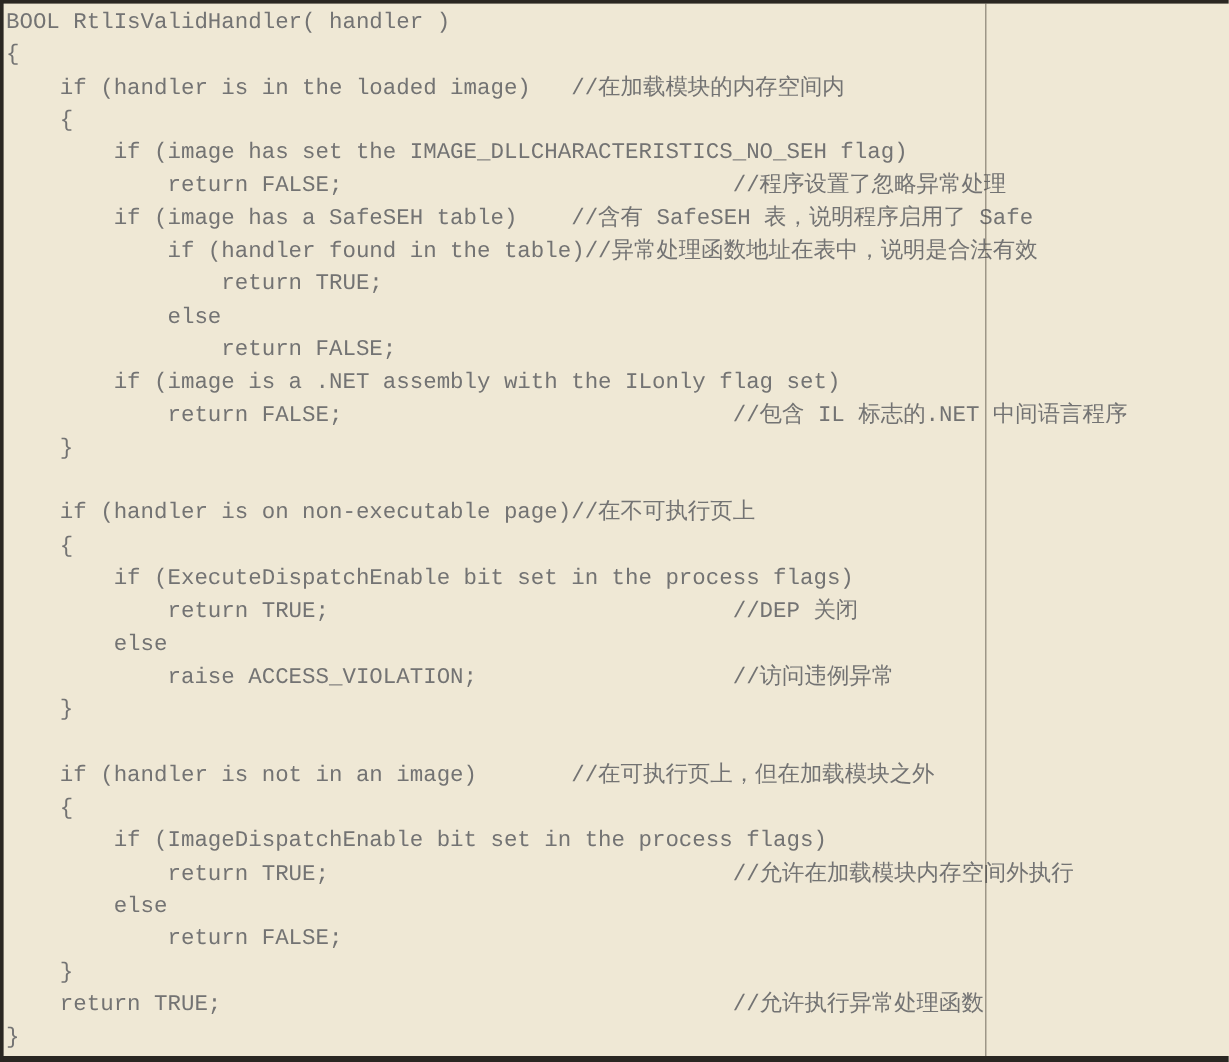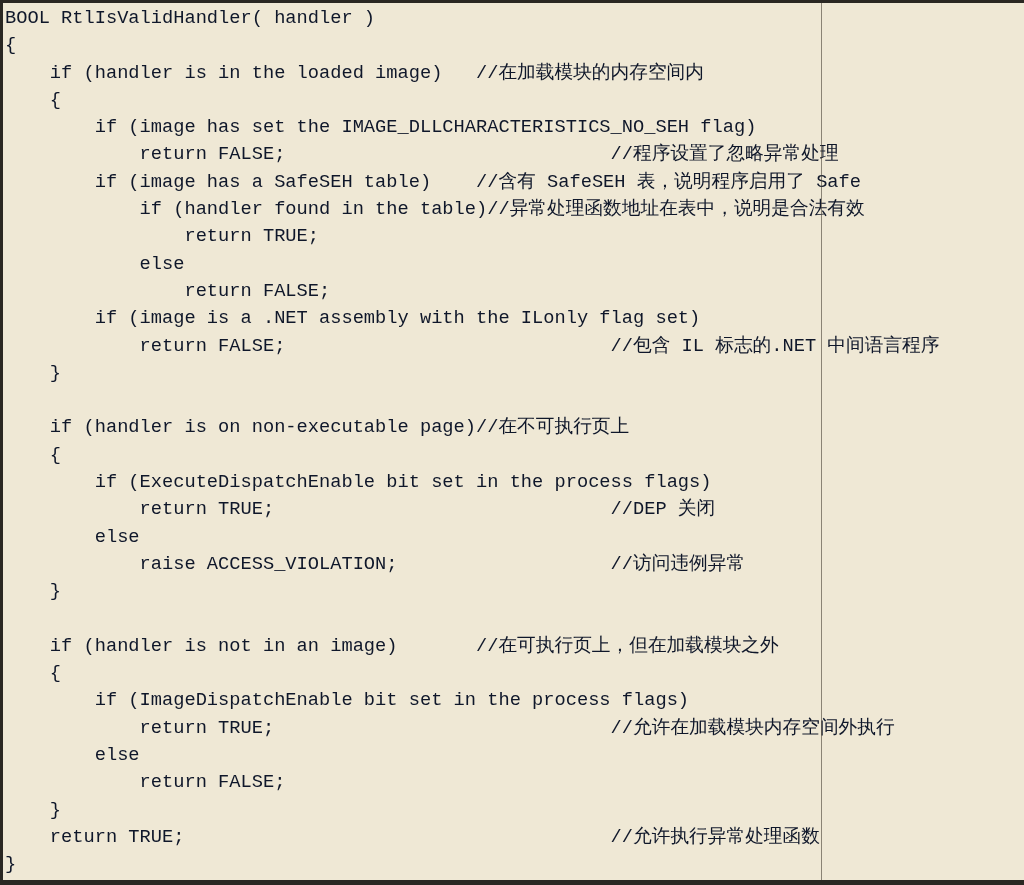--- a/index.html
+++ b/index.html
@@ -21,21 +21,21 @@
     border-bottom: 5px solid #2a2722;
     border-right: none;
   }
   .code {
     margin: 0;
     padding: 2px 0 0 2px;
     font-family: "Liberation Mono", "DejaVu Sans Mono", monospace;
     font-size: 18.7px;
     line-height: 27.3px;
     letter-spacing: 0;
-    color: #0f172a;
+    color: #737373;
     white-space: pre;
     -webkit-font-smoothing: antialiased;
   }
   .fold-line {
     position: absolute;
     top: 0;
     bottom: 0;
     width: 1px;
     background: rgba(70, 64, 54, 0.6);
   }

